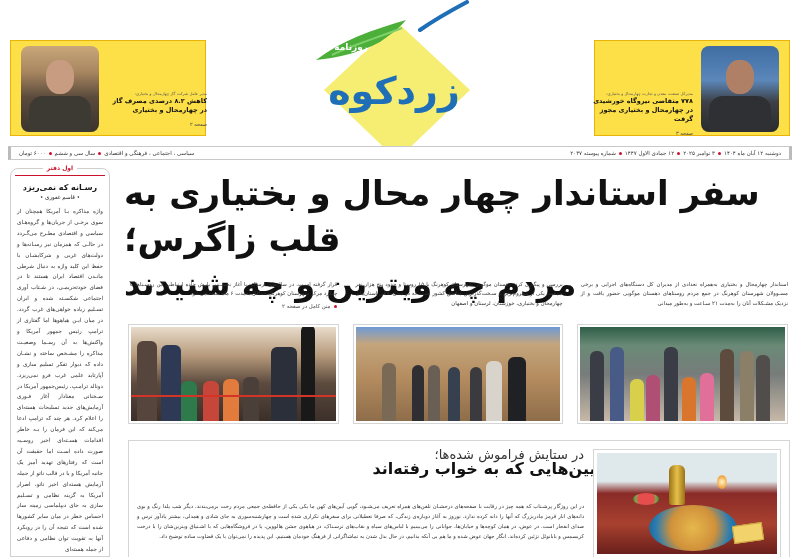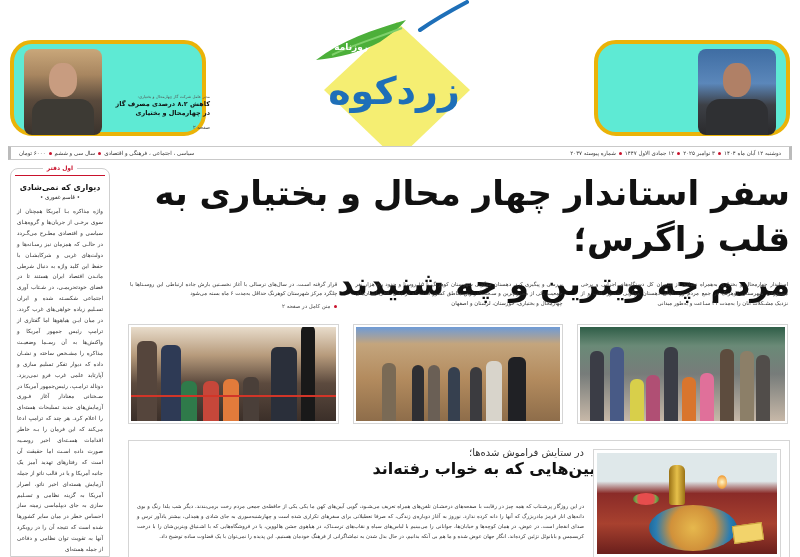--- a/index.html
+++ b/index.html
@@ -1,20 +1,20 @@
 <!DOCTYPE html>
 <html><head>
 <meta charset="utf-8">
 <style>
   * { box-sizing: border-box; margin: 0; padding: 0; }
   html, body { width: 800px; height: 557px; overflow: hidden; background: #ffffff; }
   body { font-family: "DejaVu Sans", sans-serif; color: #1a1a1a; position: relative; direction: rtl; }
 
   
-  .teaser { position: absolute; top: 40px; height: 96px; border: 4px solid #eab308; border-radius: 22px; background: #5eead4; }
+  .teaser { position: absolute; top: 40px; height: 96px; border: 1px solid #eab308; border-radius: 0; background: #fde047; }
   .teaser-left { left: 10px; width: 196px; }
   .teaser-right { right: 10px; width: 196px; }
   .teaser .photo { position: absolute; top: 5px; width: 78px; height: 86px; border-radius: 8px; overflow: hidden; }
   .teaser-left .photo { left: 10px; background: linear-gradient(180deg,#c9a77a 0%,#a88660 30%,#5a4a3c 60%,#3a332d 100%); }
   .teaser-right .photo { right: 10px; background: linear-gradient(180deg,#3f6da3 0%,#5b87ba 40%,#3d4046 65%,#2a2a2c 100%); }
   .photo .face { position: absolute; left: 50%; top: 14px; width: 28px; height: 34px; margin-left: -14px; border-radius: 45%; }
   .teaser-left .photo .face { background: #c89c80; }
   .teaser-right .photo .face { background: #b08066; }
   .photo .body { position: absolute; left: 8px; right: 8px; bottom: 0; height: 36px; border-radius: 14px 14px 0 0; }
   .teaser-left .photo .body { background: #3d3a34; }
@@ -36,21 +36,21 @@
   
   .leftcol { position: absolute; left: 10px; top: 168px; width: 100px; height: 389px; border: 1px solid #cfcfcf; border-radius: 8px 8px 0 0; }
   .leftcol .col-label { position: absolute; top: -5px; left: 0; right: 0; text-align: center; font-size: 6px; color: #c9122c; font-weight: bold; }
   .leftcol .col-label span { background: #fff; padding: 0 4px; }
   .leftcol .redline { position: absolute; top: 6px; left: 4px; right: 4px; height: 1px; background: #c9122c; }
   .leftcol .col-title { margin-top: 14px; text-align: center; font-size: 8px; font-weight: bold; }
   .leftcol .col-author { text-align: center; font-size: 5.5px; margin-top: 2px; }
   .leftcol .col-body { padding: 6px 6px; font-size: 5.6px; line-height: 1.95; text-align: justify; color: #333; }
 
   
-  .main-headline { position: absolute; left: 124px; right: 10px; top: 170px; text-align: right; font-weight: bold; color: #111; }
+  .main-headline { position: absolute; left: 124px; right: 10px; top: 170px; text-align: left; font-weight: bold; color: #111; }
   .main-headline .l1 { font-size: 34px; line-height: 46px; letter-spacing: -1px; }
   .main-headline .l2 { font-size: 32px; line-height: 44px; }
 
   
   .leads { position: absolute; left: 130px; right: 12px; top: 280px; height: 38px; display: flex; gap: 18px; }
   .lead { flex: 1; font-size: 5.4px; line-height: 1.75; color: #333; text-align: justify; }
   .lead .more { margin-top: 3px; color: #444; }
   .lead .more .dot { display: inline-block; width: 3px; height: 3px; background: #c9122c; border-radius: 50%; margin-left: 4px; vertical-align: middle; }
 
   
@@ -58,21 +58,21 @@
   .photo-frame { flex: 1; border: 1px solid #d5d5d5; padding: 2px; background: #fff; position: relative; overflow: hidden; }
   .photo-frame .img { width: 100%; height: 100%; position: relative; overflow: hidden; }
   .img-ribbon { background: linear-gradient(180deg,#e8dccb 0%,#b79b7c 30%,#5c4a3e 60%,#3b2f29 100%); }
   .img-road { background: linear-gradient(180deg,#6f9bd6 0%,#c4a57d 18%,#b38b5e 55%,#8e6d4a 100%); }
   .img-school { background: linear-gradient(180deg,#2f5e48 0%,#6a8a77 20%,#777c7a 50%,#c7b8a8 100%); }
   .figure { position: absolute; bottom: 0; border-radius: 6px 6px 0 0; }
   .ribbon-line { position: absolute; left: 0; right: 0; top: 68px; height: 2px; background: #d23528; }
 
   
   .feature { position: absolute; left: 128px; right: 10px; top: 440px; height: 117px; border: 1px solid #d5d5d5; border-bottom: none; }
-  .feature .kicker { position: absolute; right: 205px; top: 6px; font-size: 10px; color: #333; }
+  .feature .kicker { position: absolute; right: 205px; top: 6px; font-size: 13px; color: #333; }
   .feature .title { position: absolute; right: 188px; top: 18px; font-size: 16px; font-weight: bold; color: #111; letter-spacing: 1px; }
   .feature .body { position: absolute; right: 205px; left: 8px; top: 60px; font-size: 5.3px; line-height: 1.9; color: #333; text-align: justify; }
   .feature .feat-photo { position: absolute; right: 8px; top: 8px; width: 188px; height: 109px; border: 1px solid #d5d5d5; padding: 3px; background: #fff; }
   .feat-photo .img { width: 100%; height: 100%; position: relative; overflow: hidden; background: linear-gradient(180deg,#dfe8ea 0%,#dfe8ea 28%,#8a2b28 40%,#a8412f 70%,#6a1f1c 100%); }
   .feat-photo .tray { position: absolute; left: 52px; top: 52px; width: 88px; height: 46px; border-radius: 50%; background: radial-gradient(circle,#e6b84d 0%,#d1913a 45%,#2a7db2 75%,#195a88 100%); }
   .feat-photo .samovar { position: absolute; left: 72px; top: 12px; width: 16px; height: 40px; border-radius: 6px 6px 3px 3px; background: linear-gradient(90deg,#9a7216,#e6c04a,#9a7216); }
   .feat-photo .lamp { position: absolute; left: 120px; top: 22px; width: 10px; height: 14px; border-radius: 50%; background: radial-gradient(circle,#fff6c8 0%,#f1a13d 70%,transparent 100%); }
   .feat-photo .book { position: absolute; right: 14px; bottom: 12px; width: 30px; height: 18px; background: #f2d36b; border: 1px solid #c9a33c; transform: rotate(-8deg); }
   .feat-photo .melon { position: absolute; left: 36px; top: 40px; width: 26px; height: 12px; border-radius: 50%; background: radial-gradient(circle,#e64d4d 0%,#e64d4d 55%,#7ea64c 70%,#3e6c2b 100%); }
 </style>
@@ -89,20 +89,25 @@
     <div class="headline">کاهش ۸.۲ درصدی مصرف گاز در چهارمحال و بختیاری</div>
     <div class="page">صفحه ۲</div>
   </div>
 </div>
 
 <div class="teaser teaser-right">
   <div class="photo">
     <div class="body"></div>
     <div class="face"></div>
   </div>
+  <div class="txt">
+    <div class="kicker">مدیرکل صنعت، معدن و تجارت چهارمحال و بختیاری:</div>
+    <div class="headline">۷۷۸ متقاضی نیروگاه خورشیدی در چهارمحال و بختیاری مجوز گرفت</div>
+    <div class="page">صفحه ۳</div>
+  </div>
 </div>
 
 <div class="logo">
   <svg width="180" height="150" viewBox="0 0 180 150">
     <polygon points="95,22 168,90 95,160 22,90" fill="#f5ee72"></polygon>
     <path d="M14,60 C40,40 70,30 104,20 C96,30 86,36 78,42 C60,52 36,58 14,60 Z" fill="#4caf3a"></path>
     <path d="M30,55 C50,45 75,38 100,28" stroke="#7fd06b" stroke-width="2" fill="none"></path>
     <text x="66" y="50" font-family="DejaVu Sans, sans-serif" font-size="9" fill="#ffffff" font-weight="bold" direction="rtl">روزنامه</text>
     <text x="92" y="104" text-anchor="middle" font-family="DejaVu Sans, sans-serif" font-size="38" fill="#1e6fb8" font-weight="bold" direction="rtl">زردکوه</text>
     <path d="M118,30 C135,18 150,10 165,2" stroke="#1e6fb8" stroke-width="4" fill="none" stroke-linecap="round"></path>
@@ -114,21 +119,21 @@
     <span>دوشنبه ۱۲ آبان ماه ۱۴۰۴</span><span class="dot"></span><span>۳ نوامبر ۲۰۲۵</span><span class="dot"></span><span>۱۲ جمادی الاول ۱۴۴۷</span><span class="dot"></span><span>شماره پیوسته ۲۰۳۷</span>
   </div>
   <div>
     <span>سیاسی ، اجتماعی ، فرهنگی و اقتصادی</span><span class="dot"></span><span>سال سی و ششم</span><span class="dot"></span><span>۶۰۰۰ تومان</span>
   </div>
 </div>
 
 <div class="leftcol">
   <div class="col-label"><span>اول دفتر</span></div>
   <div class="redline"></div>
-  <div class="col-title">دیواری که نمی‌شادی</div>
+  <div class="col-title">رسـانه که نمی‌ریزد</div>
   <div class="col-author">• قاسم غفوری •</div>
   <div class="col-body">واژه مذاکره بـا آمریکا همچنان از سوی برخـی از جریان‌ها و گروه‌هـای سیاسی و اقتصادی مطـرح می‌گـردد در حالـی که همزمان نیز رسـانه‌ها و دولت‌های غربی و شرکایشـان با حفظ این کلید واژه به دنبال شرطی مانـدن اقتصاد ایران هستند تا در فضای خودتحریمـی، در شـتاب آوری اجتماعی شکسـته شده و ایران تسـلیم زیاده خواهی‌های غرب گردد. در میان ایـن هیاهوها اما گفتاری از ترامپ رئیس جمهور آمریکا و واکنش‌ها به آن رسـما وضعیـت مذاکره را مشـخص ساخته و نشـان داده که دیوار تفکر تسلیم سازی و آپارتاید علمی غرب فرو نمی‌ریزد. دونالد ترامـپ، رئیس‌جمهور آمریکا در سـخنانی معنادار آغاز فـوری آزمایش‌های جدید تسلیحات هسته‌ای را اعلام کرد. هر چند که ترامپ ادعا می‌کند که این فرمان را بـه خاطر اقدامات هسـته‌ای اخیر روسـیه صورت داده اسـت اما حقیقت آن است که رفتارهای تهدید آمیز یک جانبه آمریکا و یا در قالب ناتو از جمله آزمایش هسته‌ای اخیر ناتو، اصرار آمریکا به گزینه نظامی و تسـلیم سازی به جای دیپلماسی زمینه ساز احساس خطر در میان سایر کشورها شده است که نتیجه آن را در رویکرد آنها به تقویت توان نظامی و دفاعی از جمله هسته‌ای</div>
 </div>
 
 <div class="main-headline">
   <div class="l1">سفر استاندار چهار محال و بختیاری به قلب زاگرس؛</div>
   <div class="l2">مردم چه ویترین و چه شنیدند</div>
 </div>
 
 <div class="leads">

